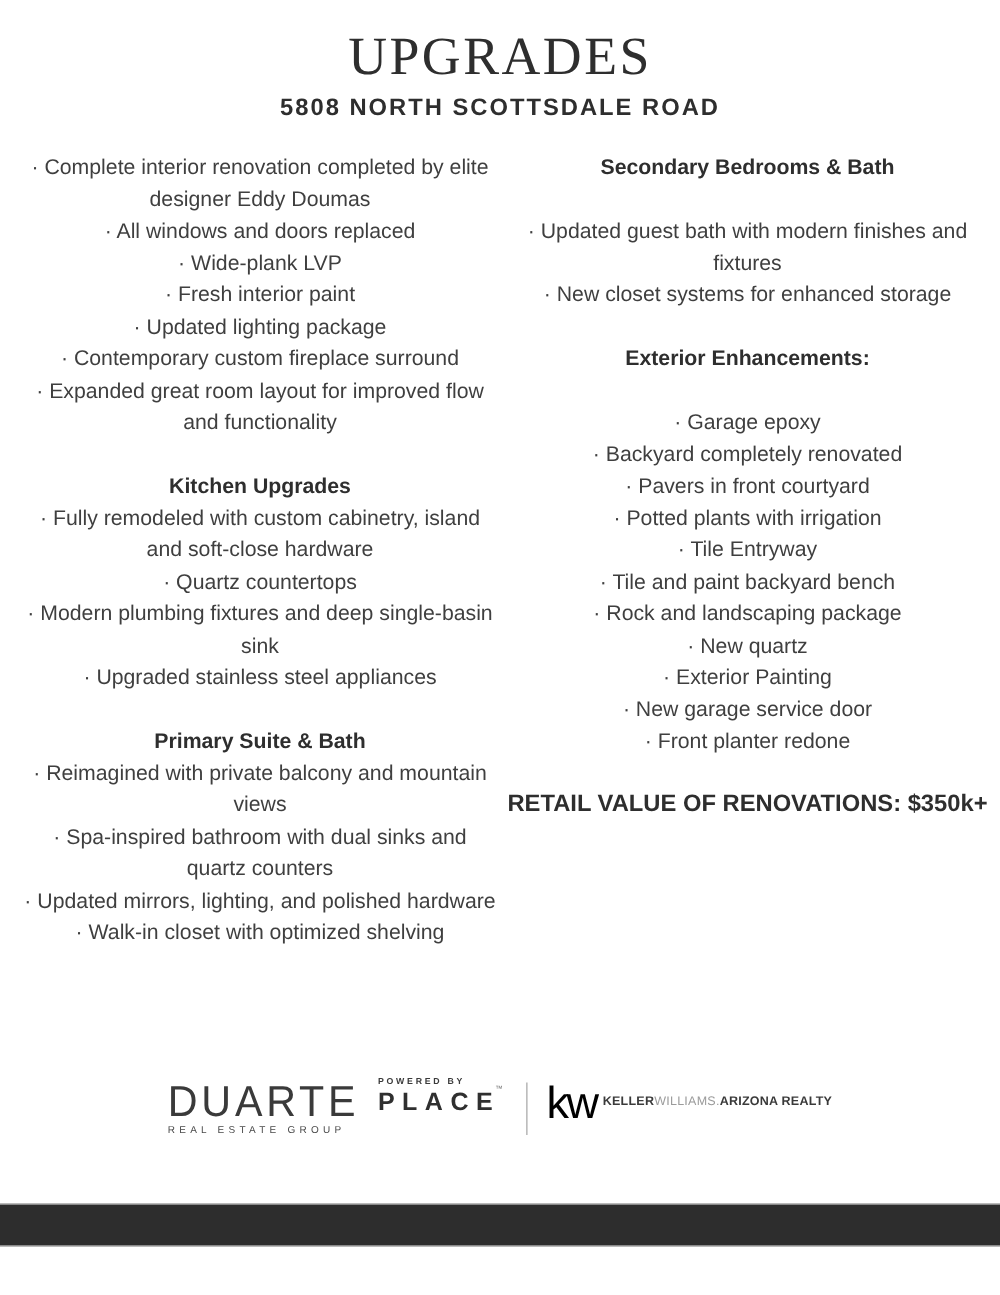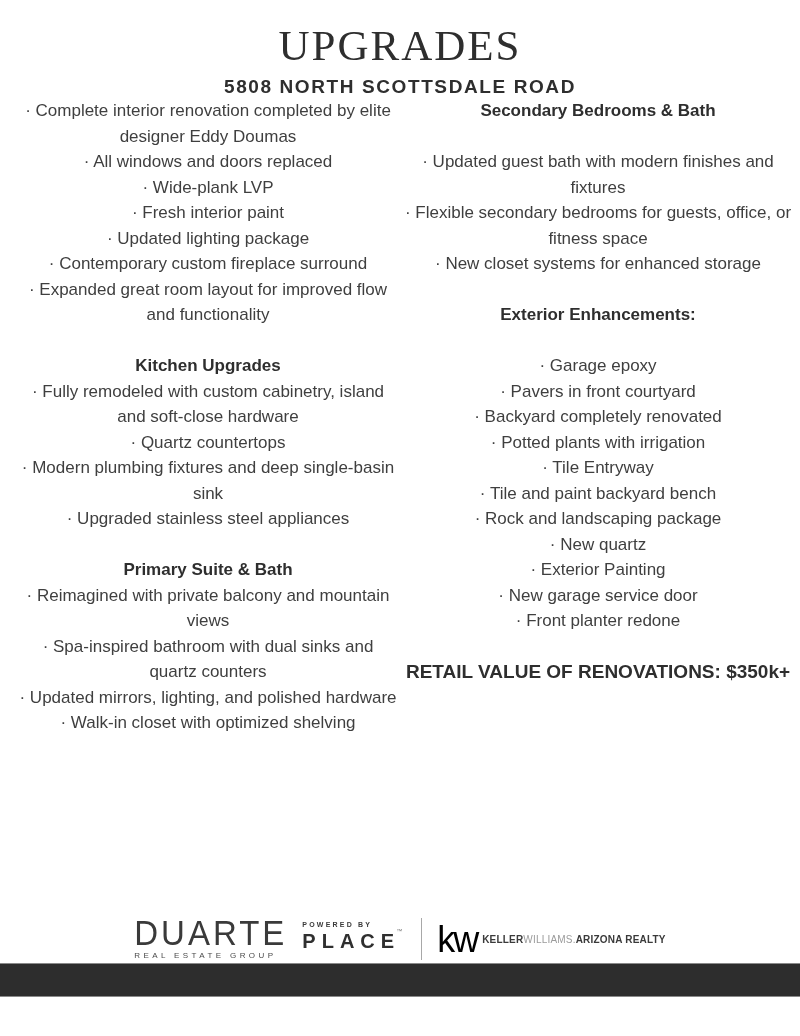--- a/index.html
+++ b/index.html
@@ -26,20 +26,21 @@
   .subtitle {
     margin-top: 7px;
     font-size: 19px;
     font-weight: bold;
     letter-spacing: 1.6px;
     color: var(--heading-color, #333333);
   }
   
   .columns {
     display: flex;
+    margin-top: 23px;
     padding-left: 18px;
     padding-right: 6px;
   }
   .column {
     text-align: center;
     font-size: 17px;
     line-height: 25.5px;
     color: var(--text-color, #3f3f3f);
   }
   .column-left  { width: 380px; }
@@ -55,26 +56,26 @@
   .retail-line {
     margin-top: 25.5px;
     font-size: 19px;
     font-weight: bold;
     white-space: nowrap;
     color: var(--heading-color, #2e2e2e);
   }
   
   .footer {
     position: absolute;
-    top: 918px;
+    top: 866px;
     left: 0;
     right: 0;
     display: flex;
     justify-content: center;
-    align-items: center;
+    align-items: flex-start;
     gap: 15px;
     color: #3a3a3a;
   }
   .duarte { display: flex; flex-direction: column; align-items: center; }
   .duarte-name {
     font-size: 33px;
     line-height: 30px;
     letter-spacing: 3px;
     color: #3a3a3a;
     transform: scaleY(1.05);
@@ -180,28 +181,27 @@
             <div class="bullet-item">· Updated mirrors, lighting, and polished hardware</div>
             <div class="bullet-item">· Walk-in closet with optimized shelving</div>
           </div>
         </div>
     </div>
     <div class="column column-right">
       <div class="sections">
           <div class="section">
             <div class="section-heading">Secondary Bedrooms &amp; Bath</div>
             <div class="bullet-item">· Updated guest bath with modern finishes and fixtures</div>
-            <div class="bullet-item">· Flexible secondary bedrooms for guests, office, or fitness space</div>
             <div class="bullet-item">· New closet systems for enhanced storage</div>
           </div>
           <div class="section">
             <div class="section-heading">Exterior Enhancements:</div>
             <div class="bullet-item">· Garage epoxy</div>
+            <div class="bullet-item">· Backyard completely renovated</div>
             <div class="bullet-item">· Pavers in front courtyard</div>
-            <div class="bullet-item">· Backyard completely renovated</div>
             <div class="bullet-item">· Potted plants with irrigation</div>
             <div class="bullet-item">· Tile Entryway</div>
             <div class="bullet-item">· Tile and paint backyard bench</div>
             <div class="bullet-item">· Rock and landscaping package</div>
             <div class="bullet-item">· New quartz</div>
             <div class="bullet-item">· Exterior Painting</div>
             <div class="bullet-item">· New garage service door</div>
             <div class="bullet-item">· Front planter redone</div>
           </div>
         </div>

